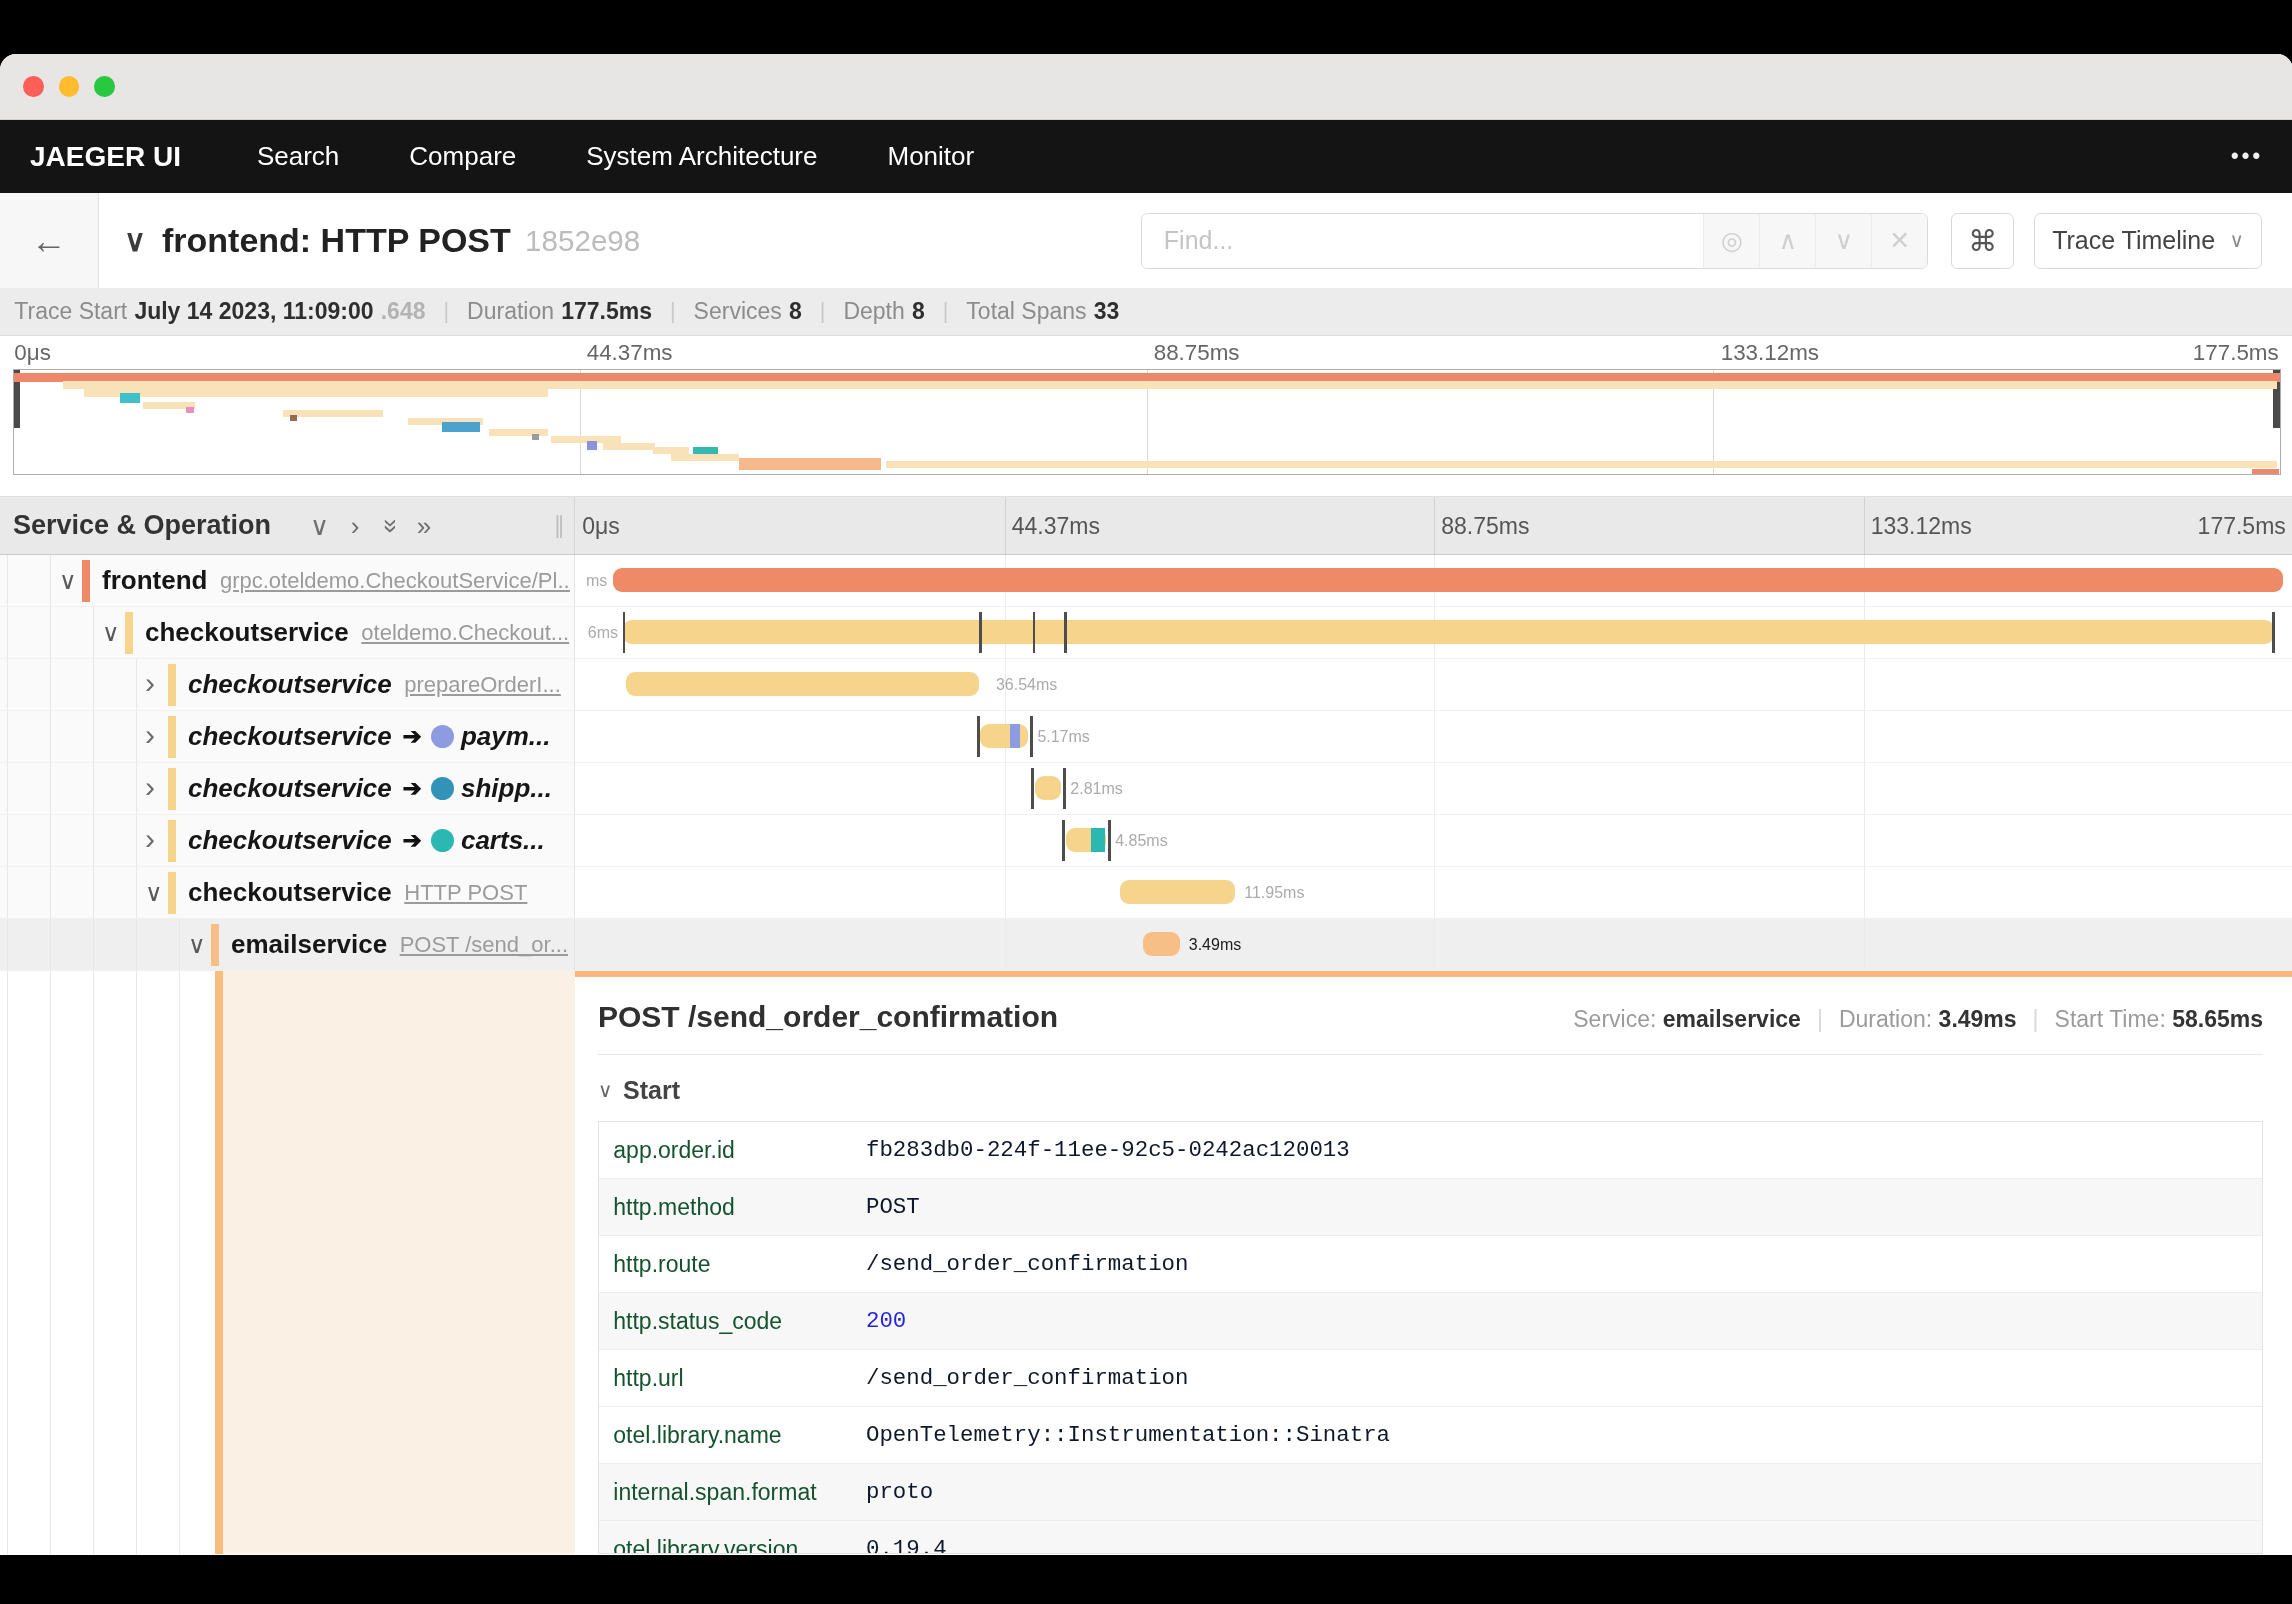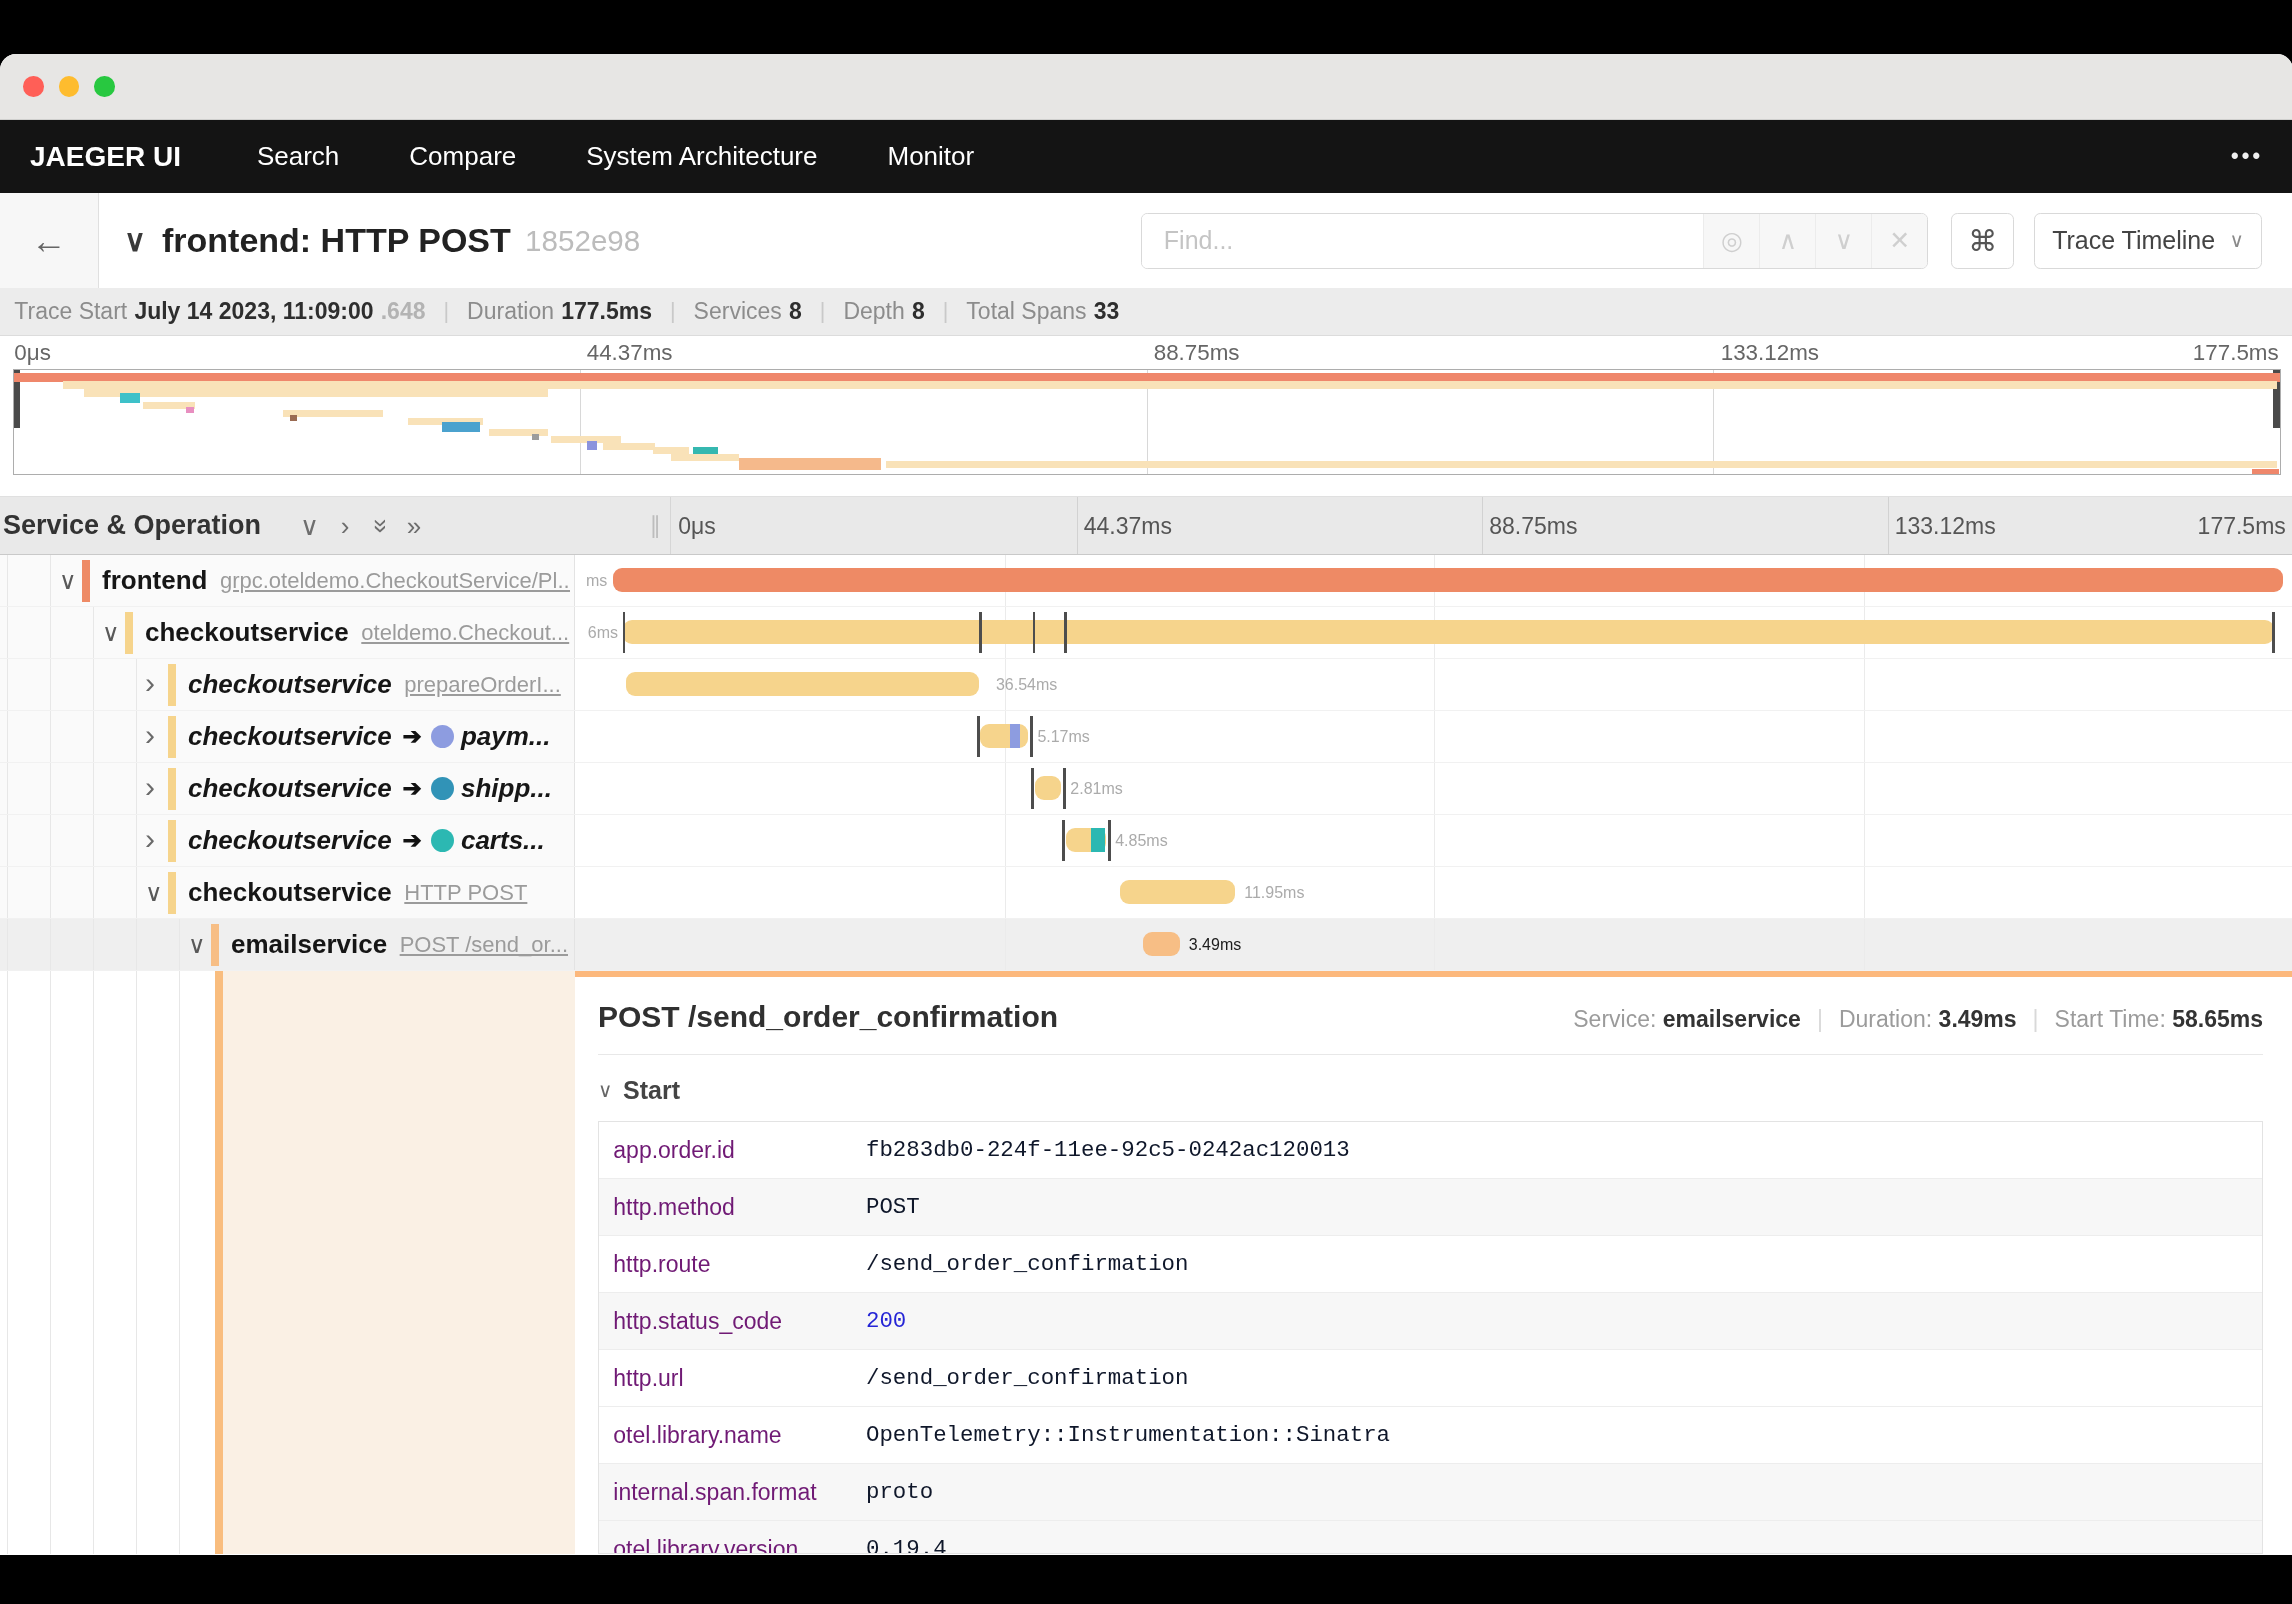--- a/index.html
+++ b/index.html
@@ -43,21 +43,21 @@
   .mmwrap { height:160px; background:#fff; position:relative; padding:3.6px 12.5px 0 12.5px; }
   .mmlabels { position:relative; height:29px; font-size:22.4px; color:#666; }
   .mmlabels span, .axlabels span { position:absolute; top:0; }
   .mmcanvas { position:relative; height:106px; border:0.9px solid #adadad; background:#fff; overflow:hidden; }
   .mmgrid { position:absolute; top:0; bottom:0; width:0.9px; background:#d8d8d8; }
   .mm-bar { position:absolute; }
   .mmhandle { position:absolute; top:0; width:6.3px; height:56%; background:#4a4a4a; }
 
   
   .secheader { height:59px; background:#e9e9e9; border-top:0.9px solid #e0e0e0; border-bottom:0.9px solid #c9c9c9; display:flex; position:relative; }
-  .sh-name { width:671px; border-right:0.9px solid #d6d6d6; display:flex; align-items:center; padding-left:3px; position:relative; }
+  .sh-name { width:575px; border-right:0.9px solid #d6d6d6; display:flex; align-items:center; padding-left:13px; position:relative; }
   .sh-title { font-size:27px; font-weight:bold; color:#333; }
   .sh-icons { display:flex; align-items:center; margin-left:39px; gap:21.5px; color:#6e6e6e; }
   .sh-ic { font-size:26px; cursor:pointer; line-height:1; }
   .rot { display:inline-block; transform:rotate(-90deg); }
   .sh-handle { position:absolute; right:9px; color:#bdbdbd; font-size:23px; cursor:col-resize; }
   .sh-timeline { flex:1; position:relative; font-size:23px; color:#555; }
   .axgrid { position:absolute; top:0; bottom:0; width:0.9px; background:#d2d2d2; }
   .axlabels { position:absolute; inset:0; }
   .axlabels span { top:50%; transform:translateY(-50%); }
 
@@ -95,21 +95,21 @@
   .d-title { font-size:30px; font-weight:bold; color:#303030; }
   .d-meta { margin-left:auto; font-size:23px; color:#9b9b9b; }
   .d-meta b { color:#333; }
   .d-meta .msep { color:#d9d9d9; margin:0 16px; }
   .d-hr { height:0.9px; background:#e8e8e8; margin-top:19.7px; }
   .d-tags { margin-top:21.5px; font-size:25px; font-weight:bold; color:#444; display:flex; align-items:center; cursor:pointer; }
   .d-tags .tchev2 { font-size:19.7px; color:#666; margin-right:10.7px; font-weight:normal; }
   .tagtable { margin-top:16px; border:0.9px solid #e3e3e3; height:433px; overflow:hidden; background:#fff; }
   .tagrow { display:flex; height:57px; align-items:center; border-bottom:0.9px solid #ededed; }
   .tagrow.alt { background:#f7f7f7; }
-  .tagkey { width:267px; padding-left:14.3px; font-size:23px; color:#701a75; flex-shrink:0; }
+  .tagkey { width:267px; padding-left:14.3px; font-size:23px; color:#14532d; flex-shrink:0; }
   .tagval { font-family:"Liberation Mono",monospace; font-size:22.4px; }
   .tagval.string { color:#0f172a; }
   .tagval.number { color:#2525d6; }
 </style>
 </head>
 <body>
 
 <div class="window">
 
   <div class="titlebar">

